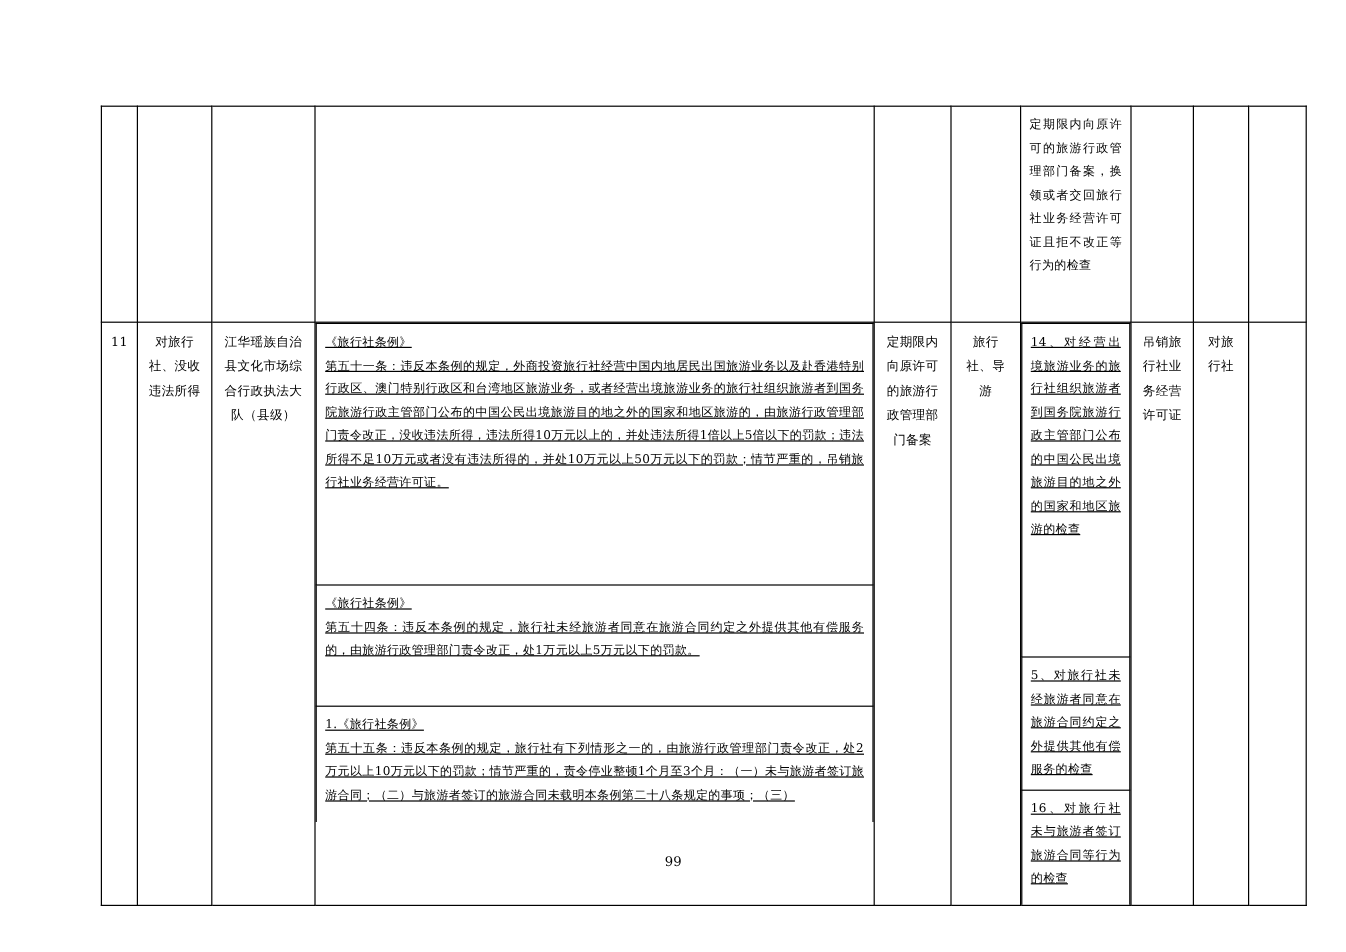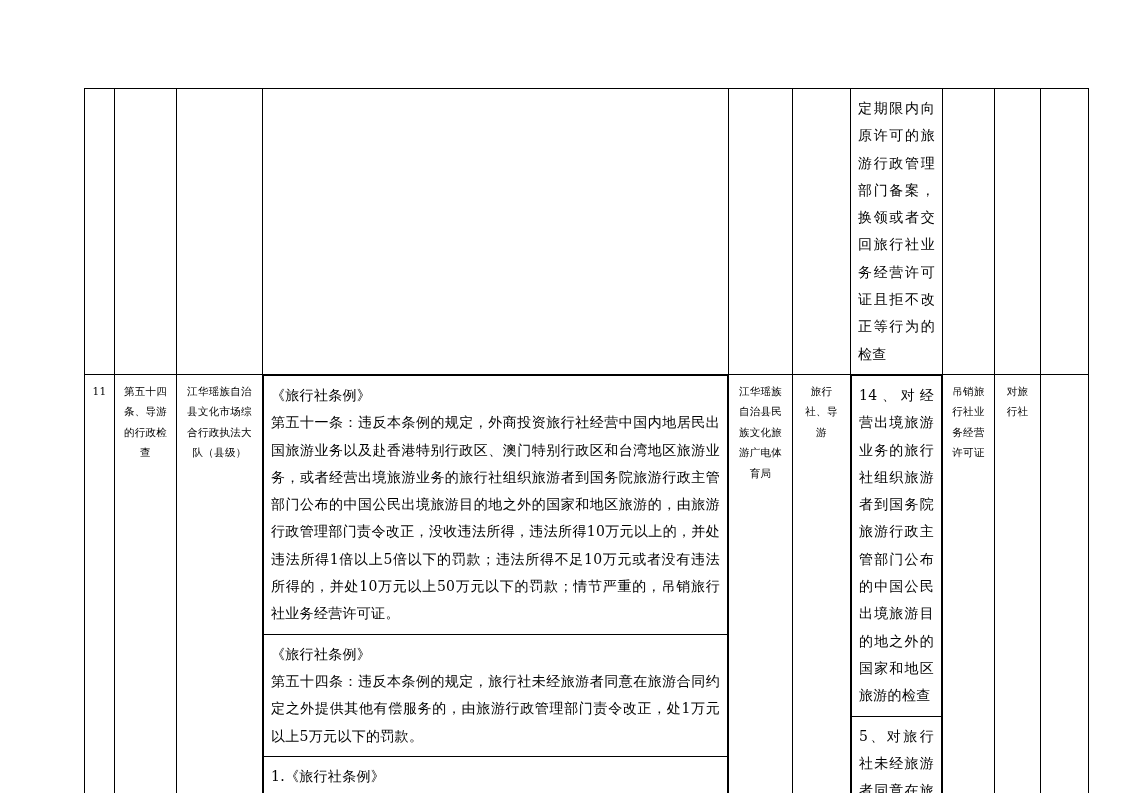--- a/index.html
+++ b/index.html
@@ -30,21 +30,21 @@
     border-collapse: collapse;
     table-layout: fixed;
   }
   table.doc-table td {
     border: 1px solid #000000;
     vertical-align: top;
     padding: 0;
   }
   .cell-inner {
     padding: 6px 7px 6px 7px;
-    font-size: 14px;
+    font-size: 10px;
     line-height: 1.95;
     letter-spacing: 0.3px;
   }
   .cell-center {
     text-align: center;
   }
   .cell-justify {
     text-align: justify;
     text-justify: inter-ideograph;
   }
@@ -54,20 +54,21 @@
   }
   .narrow {
     font-size: 10.5px;
     line-height: 1.95;
     letter-spacing: 0.3px;
   }
   .inner-split {
     width: 100%;
     border-collapse: collapse;
     table-layout: fixed;
+    text-decoration: underline;
   }
   .inner-split td {
     border: 0;
     border-bottom: 1px solid #000000;
     padding: 0;
     vertical-align: top;
   }
   .inner-split tr:last-child td {
     border-bottom: 0;
   }
@@ -143,21 +144,21 @@
       <td>
             <div class="cell-inner cell-center"></div>
           </td>
     </tr>
 
     <tr style="height:415px;">
       <td class="cell-middle">
         <div class="cell-inner cell-center narrow">11</div>
       </td>
       <td class="cell-middle">
-        <div class="cell-inner cell-center narrow">第五十四条、导游的行政检查</div>
+        <div class="cell-inner cell-center narrow">对旅行社、没收违法所得</div>
       </td>
       <td class="cell-middle">
         <div class="cell-inner cell-center narrow">江华瑶族自治县文化市场综合行政执法大队（县级）</div>
       </td>
 
       <td style="padding:0;">
         <table class="inner-split">
           <tbody>
                 <tr style="height:218px;">
             <td>
@@ -175,49 +176,55 @@
             <td>
               <div class="cell-inner cell-justify" style="white-space:pre-wrap;">1.《旅行社条例》
 第五十五条：违反本条例的规定，旅行社有下列情形之一的，由旅游行政管理部门责令改正，处2万元以上10万元以下的罚款；情节严重的，责令停业整顿1个月至3个月：（一）未与旅游者签订旅游合同；（二）与旅游者签订的旅游合同未载明本条例第二十八条规定的事项；（三）</div>
             </td>
           </tr>
         </tbody>
             </table>
       </td>
 
       <td class="cell-middle">
-        <div class="cell-inner cell-center narrow">江华瑶族自治县民族文化旅游广电体育局</div>
+        <div class="cell-inner cell-center narrow">定期限内向原许可的旅游行政管理部门备案</div>
       </td>
       <td class="cell-middle">
         <div class="cell-inner cell-center narrow">旅行社、导游</div>
       </td>
 
       <td style="padding:0;">
         <table class="inner-split">
           <tbody>
                 <tr style="height:278px;">
             <td>
               <div class="cell-inner cell-justify">14、对经营出境旅游业务的旅行社组织旅游者到国务院旅游行政主管部门公布的中国公民出境旅游目的地之外的国家和地区旅游的检查</div>
             </td>
           </tr>
           <tr style="height:101px;">
             <td>
               <div class="cell-inner cell-justify">5、对旅行社未经旅游者同意在旅游合同约定之外提供其他有偿服务的检查</div>
             </td>
           </tr>
+          <tr style="height:96px;">
+            <td>
+              <div class="cell-inner cell-justify">16、对旅行社未与旅游者签订旅游合同等行为的检查</div>
+            </td>
+          </tr>
         </tbody>
             </table>
       </td>
 
       <td class="cell-middle">
         <div class="cell-inner cell-center narrow">吊销旅行社业务经营许可证</div>
       </td>
       <td class="cell-middle">
         <div class="cell-inner cell-center narrow">对旅行社</div>
       </td>
       <td class="cell-middle">
         <div class="cell-inner cell-center narrow"></div>
       </td>
     </tr>
   </tbody>
     </table>
 
+  <div class="page-number">99</div>
 </div>
 
 </body></html>

